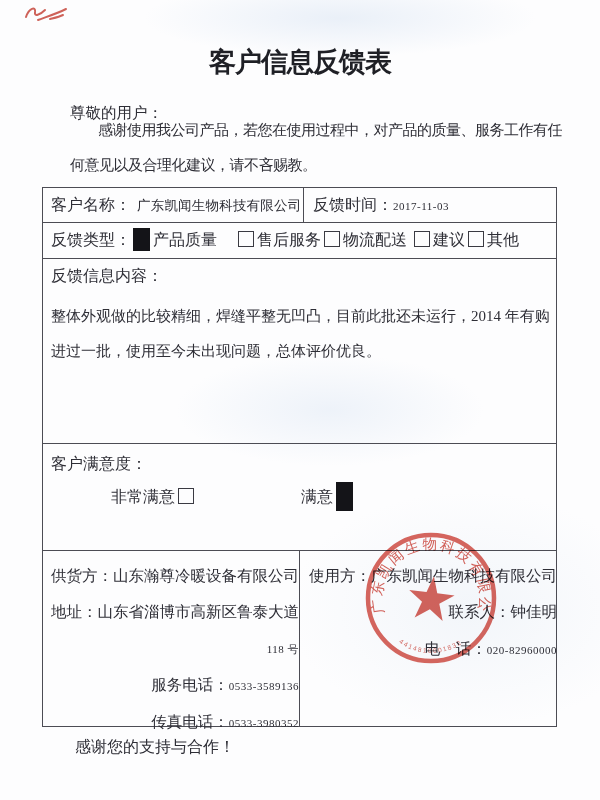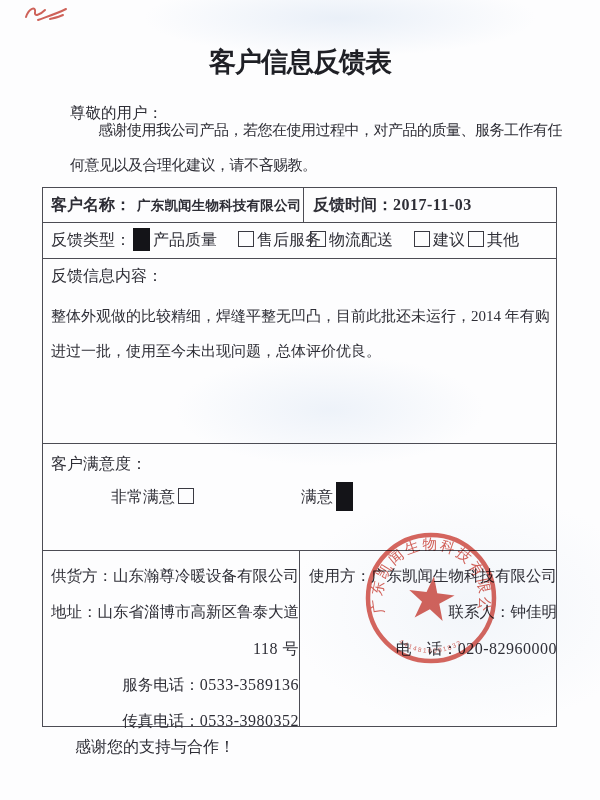--- a/index.html
+++ b/index.html
@@ -23,26 +23,26 @@
   .greeting{left:70px;top:85px;font-size:15.5px;margin-top:18px;}
   .intro-line1{left:98px;top:121px;font-size:15px;letter-spacing:-0.5px;white-space:nowrap;}
   .intro-line2{left:70px;top:156px;font-size:15px;letter-spacing:-0.5px;white-space:nowrap;}
 
   .form-table{
     left:42px;top:187px;width:515px;height:540px;
     border:1.6px solid #4c4c54;box-sizing:border-box;
     font-size:16px;
   }
   .row{position:relative;box-sizing:border-box;border-bottom:1.5px solid #4c4c54;}
-  .r1{height:35px;display:flex;font-weight:bold;}
+  .r1{height:35px;display:flex;}
   .r1 .cell-l{width:261px;border-right:1.5px solid #4c4c54;box-sizing:border-box;
               padding-left:8px;line-height:33px;white-space:nowrap;overflow:hidden;}
   .r1 .cell-r{flex:1;padding-left:9px;line-height:33px;white-space:nowrap;}
   .co-name{font-size:13.5px;margin-left:6px;letter-spacing:0.2px;}
-  .num{font-family:"Liberation Serif","DejaVu Serif",serif;font-size:16px;letter-spacing:0.5px;}
+  .num{font-family:"Liberation Serif","DejaVu Serif",serif;font-size:11px;letter-spacing:0.5px;}
   .r2{height:36px;line-height:34px;}
   .r2 .lbl{position:absolute;left:8px;top:0;}
   .opt{position:absolute;top:0;white-space:nowrap;}
   .box-empty{display:inline-block;width:14px;height:14px;border:1.6px solid #3a3a42;
              vertical-align:-2px;background:transparent;}
   .box-filled{display:inline-block;width:17px;height:23px;background:#141418;
               vertical-align:-6px;}
   .opt .box-empty,.opt .box-filled{margin-right:3px;}
   .r3{height:185px;padding:7px 8px 0 8px;}
   .r3 .content{margin-top:12px;line-height:35px;font-size:15px;white-space:nowrap;}
@@ -84,21 +84,21 @@
       </div>
       <div class="cell-r">
         <span>反馈时间：</span><span class="num">2017-11-03</span>
       </div>
     </div>
 
     <div class="row r2">
       <span class="lbl">反馈类型：</span>
       <span class="opt" style="left:90px"><span class="box-filled"></span><span>产品质量</span></span>
       <span class="opt" style="left:195px"><span class="box-empty"></span><span>售后服务</span></span>
-      <span class="opt" style="left:267px"><span class="box-empty"></span><span>物流配送</span></span>
+      <span class="opt" style="left:281px"><span class="box-empty"></span><span>物流配送</span></span>
       <span class="opt" style="left:371px"><span class="box-empty"></span><span>建议</span></span>
       <span class="opt" style="left:425px"><span class="box-empty"></span><span>其他</span></span>
     </div>
 
     <div class="row r3">
       <div>反馈信息内容：</div>
       <div class="content">
         <div>整体外观做的比较精细，焊缝平整无凹凸，目前此批还未运行，2014 年有购</div>
         <div>进过一批，使用至今未出现问题，总体评价优良。</div>
       </div>

